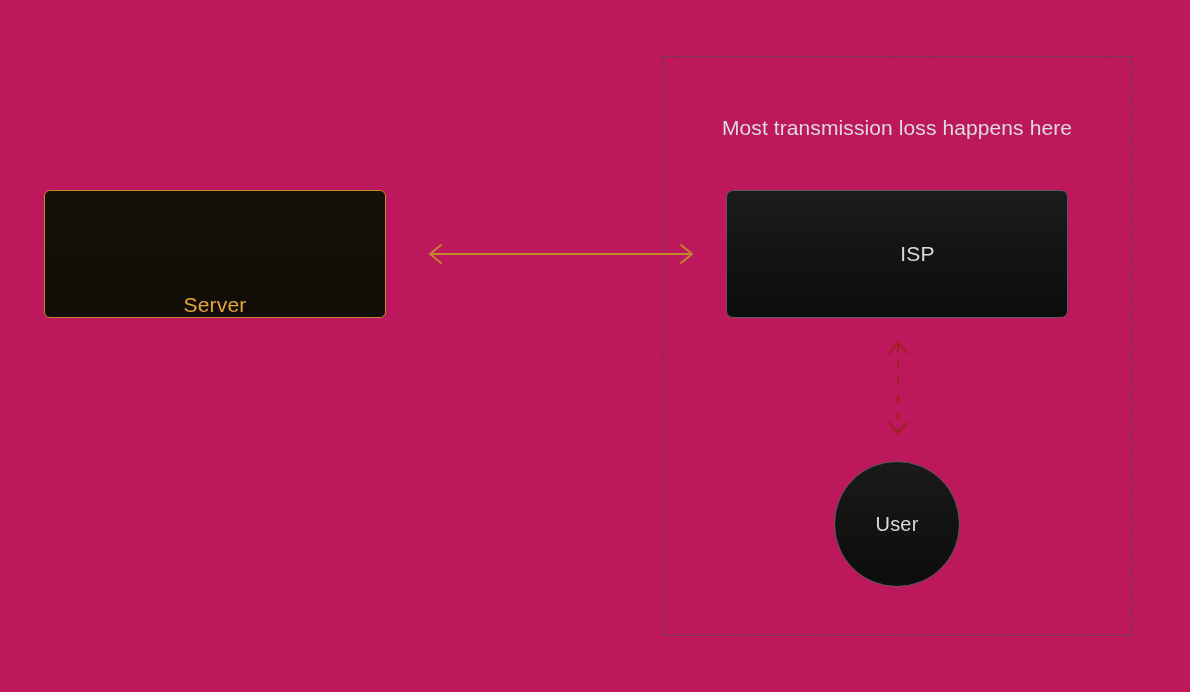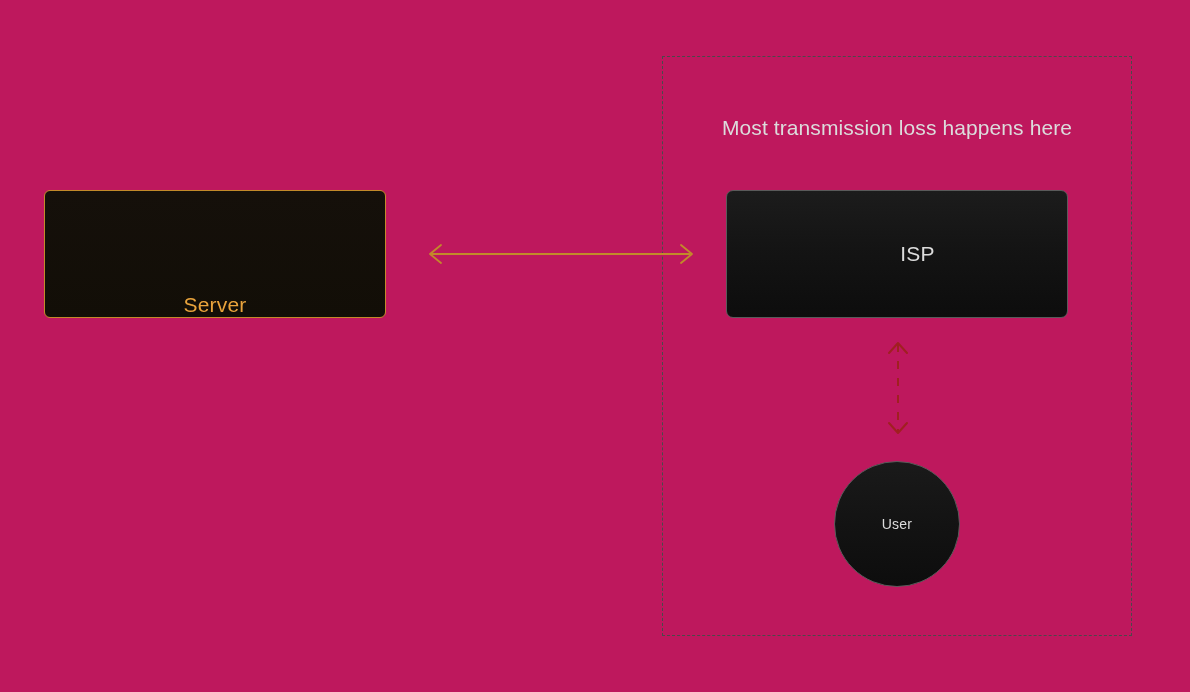--- a/index.html
+++ b/index.html
@@ -99,21 +99,21 @@
     box-sizing: border-box;
     border: 1.3px solid #5a5a5a;
     border-radius: 50%;
     background: linear-gradient(180deg, #1a1a1a 0%, #131313 50%, #0d0d0d 100%);
     display: flex;
     align-items: center;
     justify-content: center;
   }
   .user-label {
     color: #dcdcdc;
-    font-size: 14px;
+    font-size: 20px;
     letter-spacing: 0.2px;
   }
 
   
   .connector {
     position: absolute;
     overflow: visible;
   }
   .conn-horizontal { left: 420px; top: 234px; }
   .conn-vertical   { left: 874px; top: 332px; }

